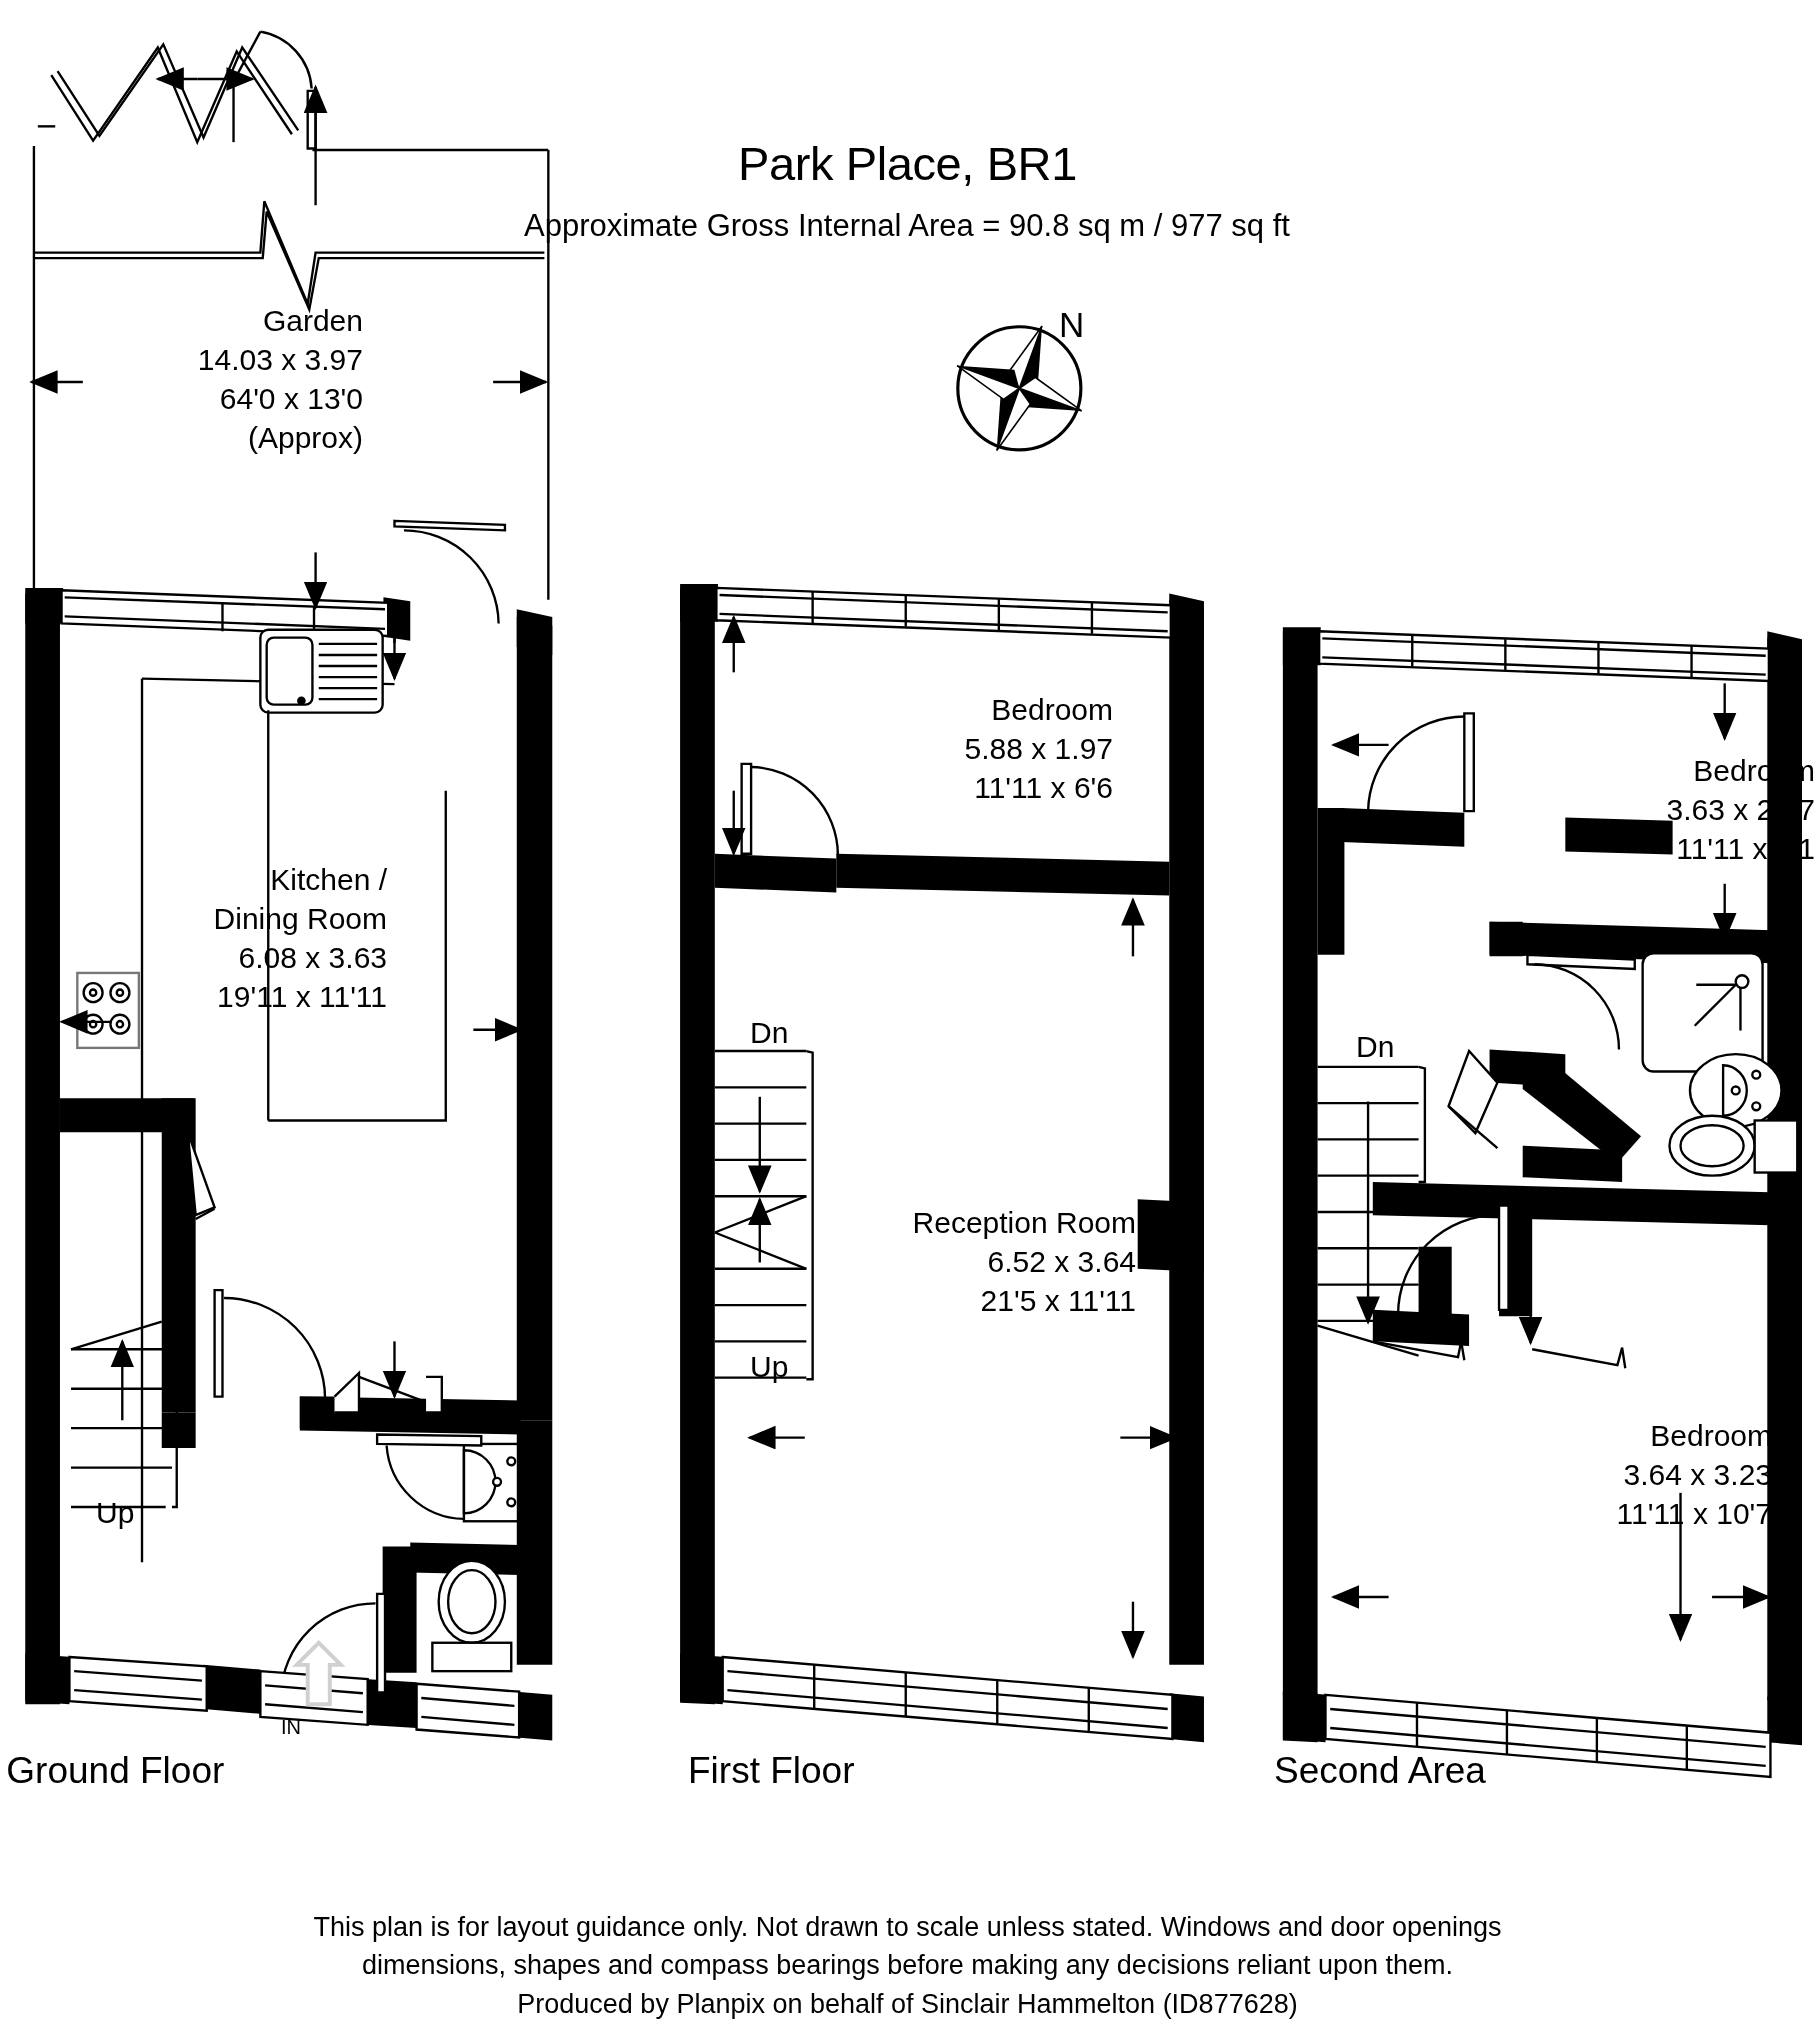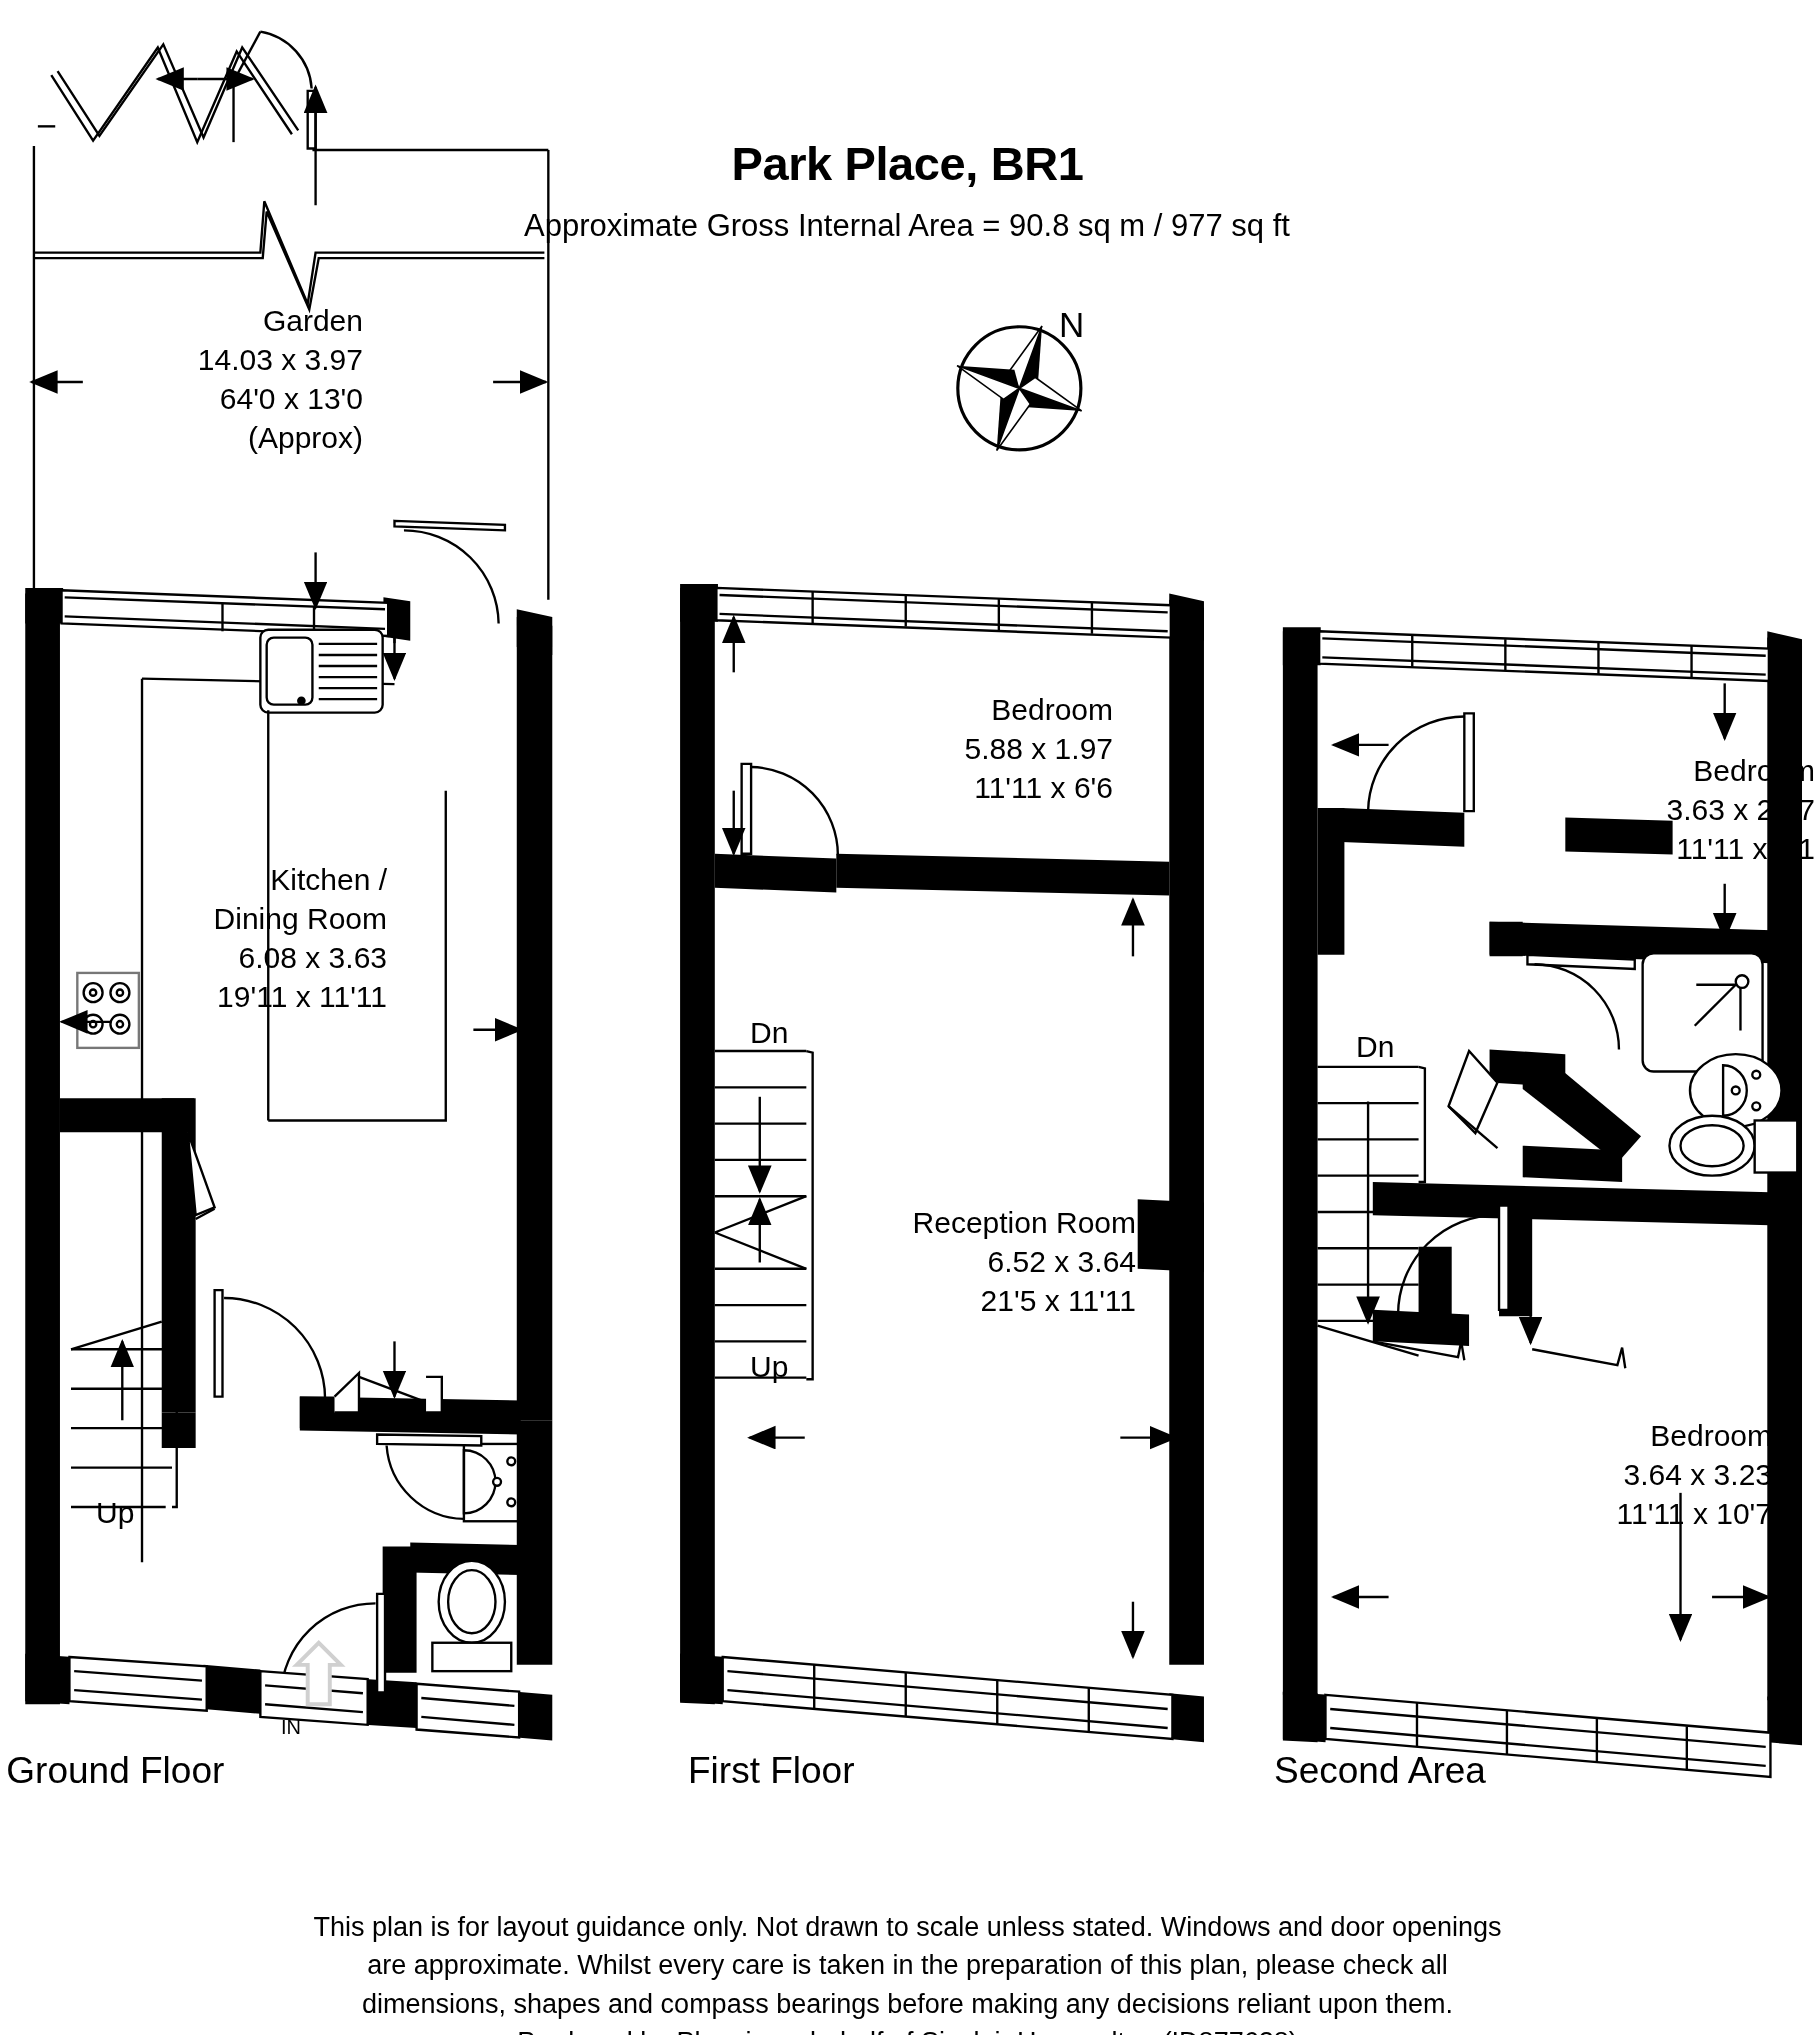--- a/index.html
+++ b/index.html
@@ -4,21 +4,21 @@
 <style>
   html,body{margin:0;padding:0;background:#ffffff;}
   body{width:1817px;height:2035px;position:relative;
        font-family:"Liberation Sans",sans-serif;color:#000;overflow:hidden;}
 
   
   .tblock{position:absolute;text-align:right;line-height:1.30;white-space:nowrap;}
   .tblock div{display:block;}
 
   #plan-title{position:absolute;left:489px;top:136px;width:837px;text-align:center;
-              font-size:47px;font-weight:bold;letter-spacing:-0.4px;}
+              font-size:47px;font-weight:normal;letter-spacing:-0.4px;}
   #plan-area{position:absolute;left:410px;top:208px;width:994px;text-align:center;
              font-size:31px;}
 
   .room-label{font-size:30px;}
   .floor-name{position:absolute;font-size:37px;font-weight:normal;white-space:nowrap;}
   .stair-word{position:absolute;font-size:30px;}
   .in-word{position:absolute;font-size:20px;}
   .north-letter{position:absolute;font-size:35px;}
 
   #footer{position:absolute;left:142px;top:1908px;width:1531px;text-align:center;
@@ -80,21 +80,20 @@
 </div>
 
 <div class="stair-word" style="left:1356px;top:1030px;">Dn</div>
 
 <div class="floor-name" style="left:6.3px;top:1750px;">Ground Floor</div>
 <div class="floor-name" style="left:688px;top:1750px;">First Floor</div>
 <div class="floor-name" style="left:1274px;top:1750px;">Second Area</div>
 
 <div id="footer">
   <div>This plan is for layout guidance only. Not drawn to scale unless stated. Windows and door openings</div>
-  <div>are approximate. Whilst every care is taken in the preparation of this plan, please check all</div>
   <div>dimensions, shapes and compass bearings before making any decisions reliant upon them.</div>
   <div>Produced by Planpix on behalf of Sinclair Hammelton (ID877628)</div>
 </div>
 
 <svg id="plan-svg" viewBox="0 0 2303 2579">
   <defs>
     <marker id="ah" markerWidth="14" markerHeight="14" refX="11" refY="5" orient="auto" markerUnits="strokeWidth">
       <path d="M0,0 L12,5 L0,10 z" fill="#000"></path>
     </marker>
   </defs>

